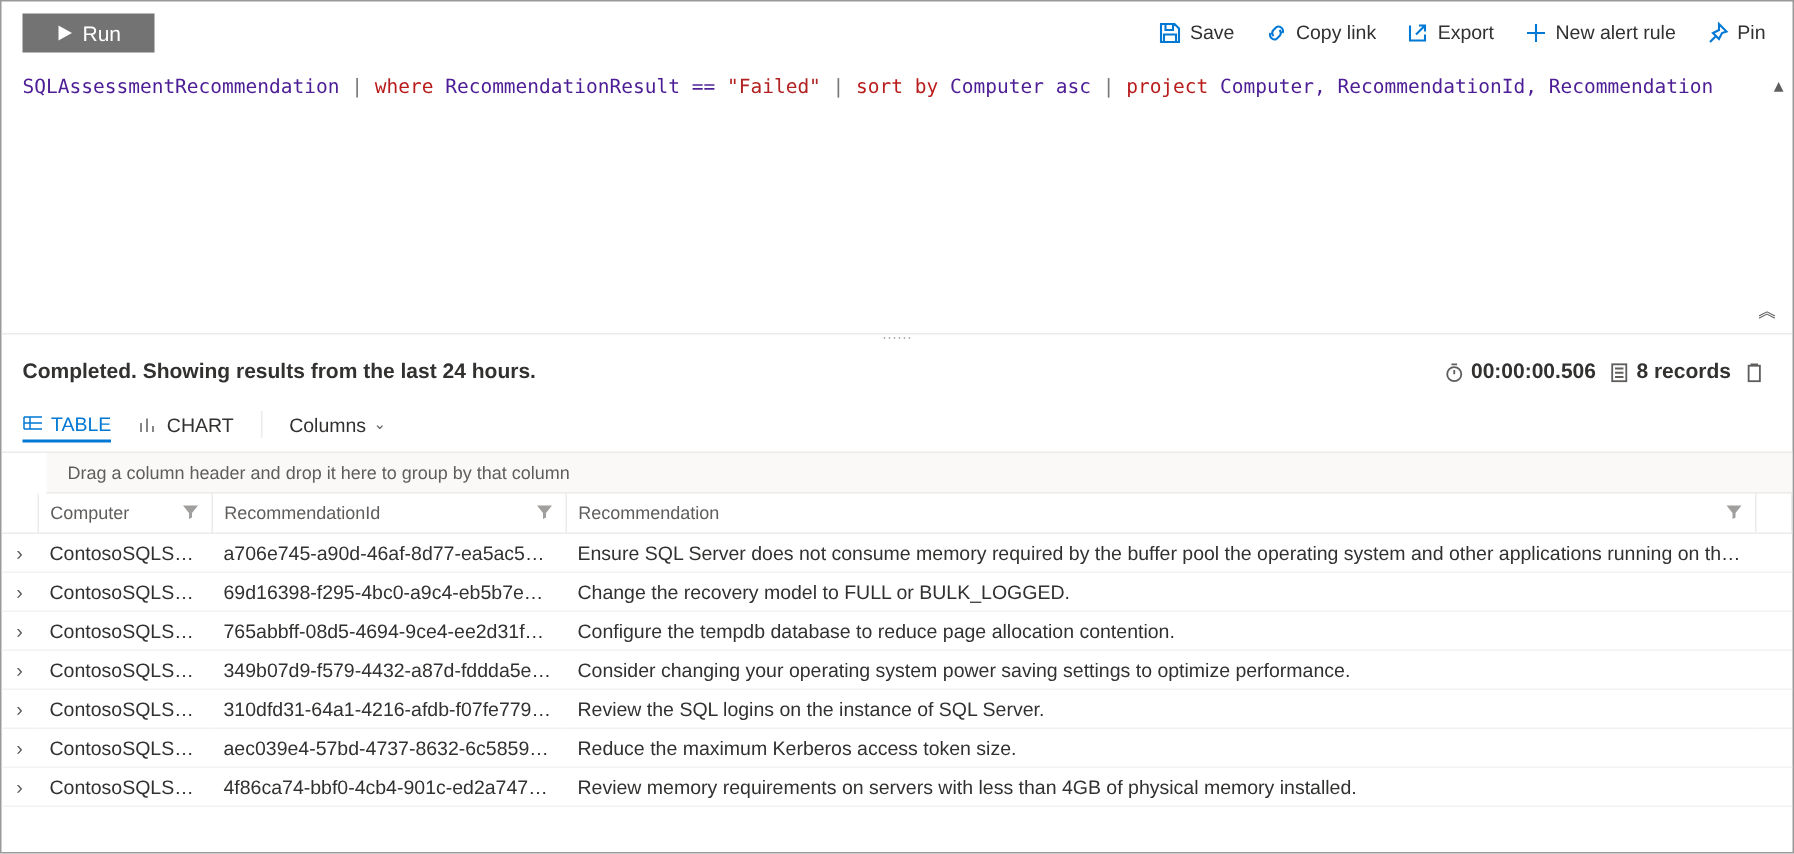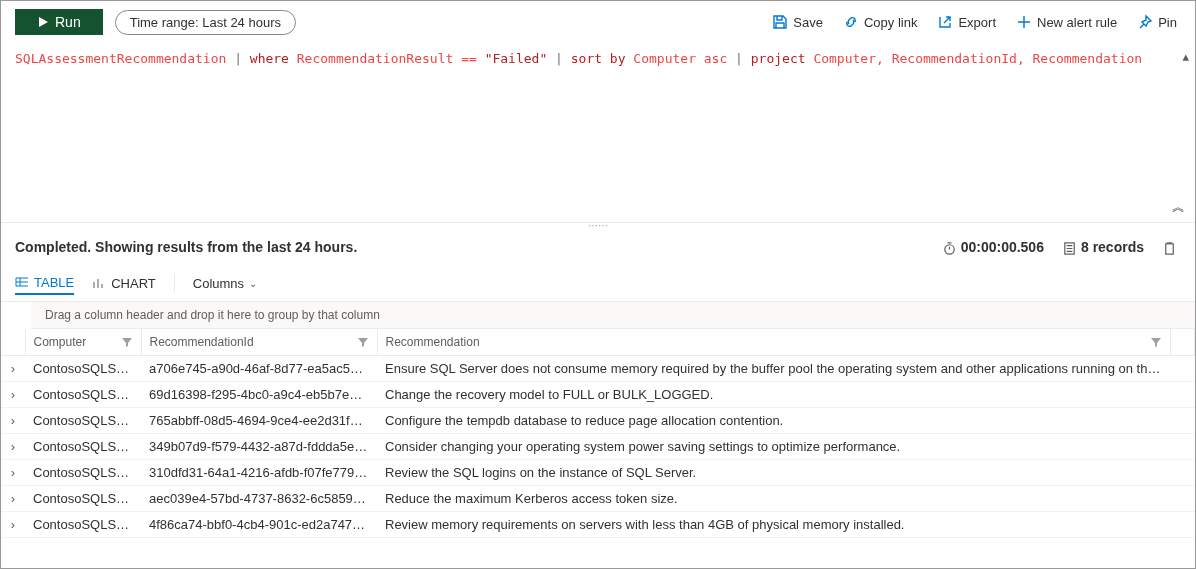--- a/index.html
+++ b/index.html
@@ -1,63 +1,59 @@
 <!DOCTYPE html>
 <html><head>
 <meta charset="utf-8">
 <style>
 * { box-sizing: border-box; margin: 0; padding: 0; }
 body { font-family: "Segoe UI", Arial, sans-serif; font-size: 13px; color: #323130; width: 1196px; height: 569px; border: 1px solid #999; overflow: hidden; background: #fff; }
 .toolbar { display: flex; align-items: center; padding: 8px 14px; gap: 12px; }
-.run-btn { background: #14532d; color: #fff; border: none; padding: 5px 22px; font-size: 14px; display: flex; align-items: center; gap: 6px; cursor: pointer; }
+.run-btn { background: #737373; color: #fff; border: none; padding: 5px 22px; font-size: 14px; display: flex; align-items: center; gap: 6px; cursor: pointer; }
 .run-btn svg { width: 12px; height: 12px; }
 .time-pill { border: 1px solid #8a8886; border-radius: 14px; padding: 4px 14px; font-size: 13px; }
 .spacer { flex: 1; }
-.tb-link { display: flex; align-items: center; gap: 5px; color: #323130; cursor: pointer; font-size: 13px; padding: 2px 4px; }
+.tb-link { display: flex; align-items: flex-start; gap: 5px; color: #323130; cursor: pointer; font-size: 13px; padding: 2px 4px; }
 .tb-link svg { width: 16px; height: 16px; stroke: #0078d4; fill: none; stroke-width: 1.4; }
 .query-area { position: relative; height: 180px; border-bottom: 1px solid #edebe9; }
 .query-line { font-family: Consolas, monospace; font-size: 13px; padding: 8px 14px; white-space: nowrap; }
-.tok-plain { color: #ef4444; }
+.tok-plain { color: #4c1d95; }
 .tok-pipe { color: #777; }
 .tok-kw { color: #b91c1c; }
 .tok-str { color: #b22222; }
 .scroll-up { position: absolute; right: 6px; top: 6px; color: #605e5c; }
 .collapse-chevron { position: absolute; right: 10px; bottom: 6px; color: #605e5c; cursor: pointer; }
 .drag-dots { text-align:center; color:#a19f9d; font-size:10px; line-height:6px; height:6px; }
 .status-bar { display: flex; align-items: center; padding: 10px 14px; font-size: 14px; font-weight: bold; }
-.status-right { margin-left: auto; display: flex; align-items: center; gap: 18px; color: #323130; }
+.status-right { margin-left: auto; display: flex; align-items: center; gap: 8px; color: #323130; }
 .status-right svg { width:15px; height:15px; stroke:#605e5c; fill:none; stroke-width:1.3; vertical-align:middle; margin-right:4px;}
 .tabbar { display: flex; align-items: center; gap: 18px; padding: 6px 14px; border-bottom: 1px solid #edebe9; }
 .tab { display: flex; align-items: center; gap: 5px; font-size: 13px; color: #323130; cursor: pointer; padding: 3px 0;}
 .tab.active { color: #0078d4; border-bottom: 2px solid #0078d4; justify-content: center; }
 .tab svg { width:14px; height:14px; }
 .tab-sep { width:1px; height:18px; background:#edebe9; }
 .group-hint { background: #faf9f8; color: #605e5c; padding: 6px 14px; font-size: 12px; border-bottom: 1px solid #edebe9; margin-left: 30px; }
 table { width: 100%; border-collapse: collapse; table-layout: fixed; }
 th { text-align: left; font-weight: 400; color: #605e5c; font-size: 12px; padding: 6px 8px; border-bottom: 1px solid #edebe9; border-right: 1px solid #edebe9; position: relative; }
-th .fcol { display:flex; align-items:center; justify-content:space-between;}
+th .fcol { display:flex; justify-content:space-between;}
 th svg.filter { width:12px; height:12px; fill:#a19f9d; }
 td { font-size: 13px; padding: 5px 8px; border-bottom: 1px solid #f3f2f1; white-space: nowrap; overflow: hidden; text-overflow: ellipsis; }
 td.chev { width:22px; text-align:center; color:#605e5c; cursor:pointer;}
 col.c0{width:24px;} col.c1{width:116px;} col.c2{width:236px;} col.c3{width:auto;} col.c4{width:24px;}
 </style>
 </head>
 <body>
 
 <div class="toolbar">
   <button class="run-btn">
     <svg viewBox="0 0 12 12">
         <path d="M2 1 L11 6 L2 11 Z" fill="#fff"></path>
       </svg>
     <span>Run</span>
   </button>
-  <div class="time-pill">
-    <span>Time range:</span>
-    <span>Last 24 hours</span>
-  </div>
   <div class="spacer"></div>
   <div class="tb-link">
     <svg viewBox="0 0 16 16">
         <path d="M2 2h9l3 3v9H2z M5 2v4h5V2 M4 14v-5h8v5"></path>
       </svg>
     <span>Save</span>
   </div>
   <div class="tb-link">
     <svg viewBox="0 0 16 16">
         <path d="M6 10a3 3 0 0 1 0-4l2-2a3 3 0 0 1 4 4 M10 6a3 3 0 0 1 0 4l-2 2a3 3 0 0 1-4-4"></path>

